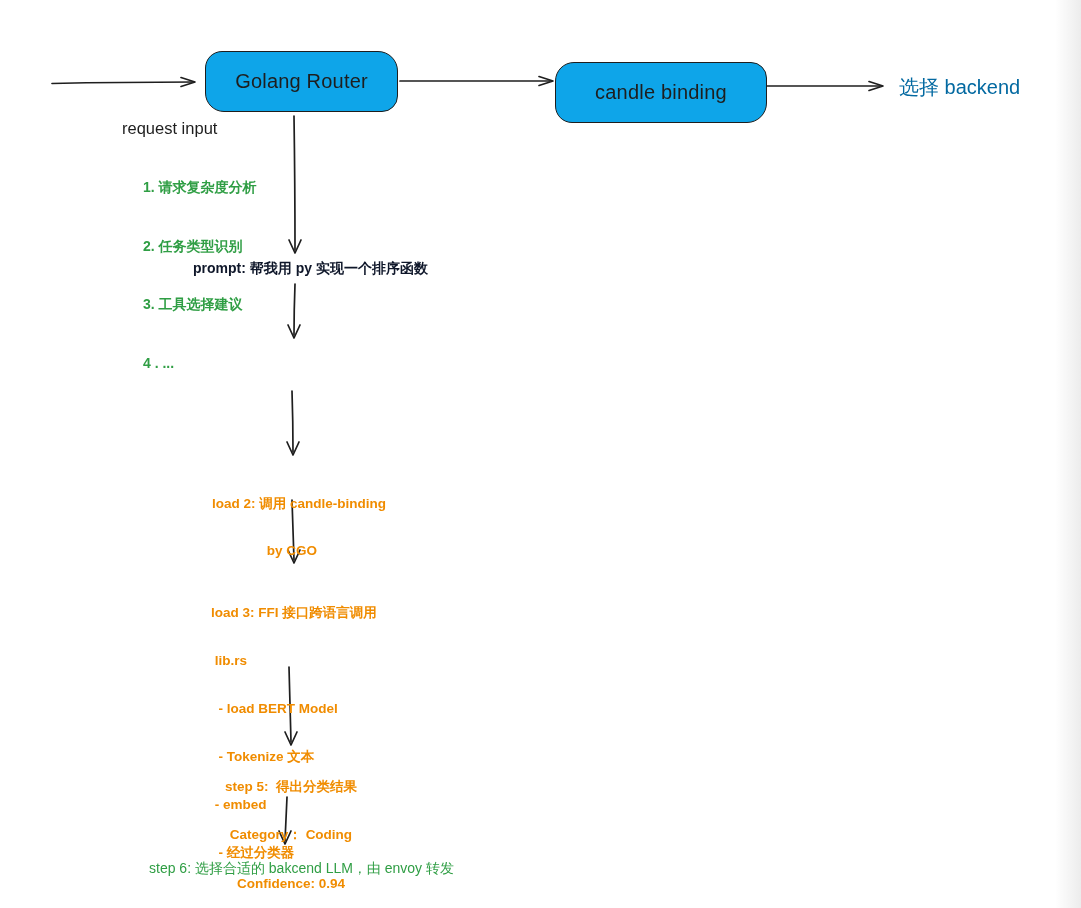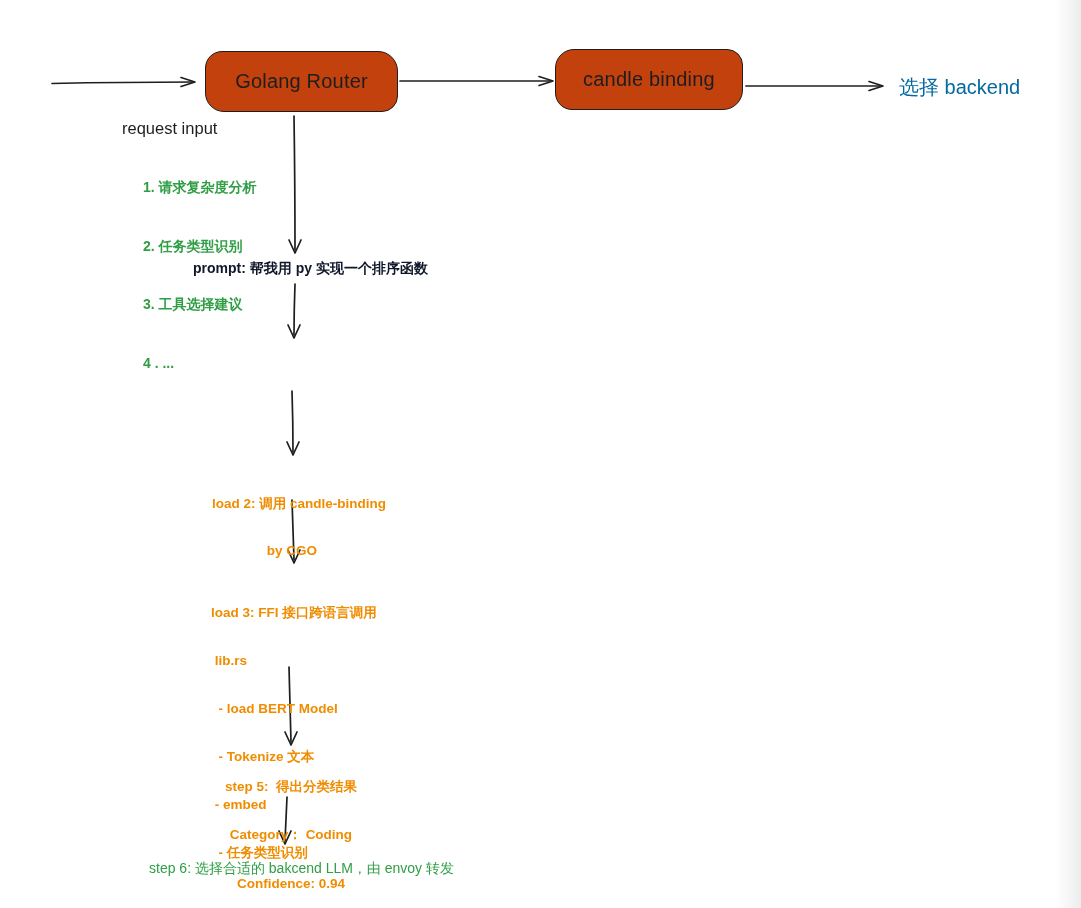--- a/index.html
+++ b/index.html
@@ -21,32 +21,32 @@
   .wires path {
     fill: none;
     stroke: #1e1e1e;
     stroke-width: 1.7;
     stroke-linecap: round;
     stroke-linejoin: round;
   }
   .node {
     position: absolute;
     border: 1.8px solid #1e1e1e;
-    background: #c2410c;
+    background: #0ea5e9;
     display: flex;
     align-items: center;
     justify-content: center;
     font-size: 20px;
     font-weight: 500;
     letter-spacing: 0.2px;
     color: #1e1e1e;
     box-sizing: border-box;
   }
   .node-router { left: 205px; top: 51px; width: 193px; height: 61px; border-radius: 17px 20px 16px 19px; }
-  .node-candle { left: 555px; top: 49px; width: 188px; height: 61px; border-radius: 19px 16px 20px 17px; }
+  .node-candle { left: 555px; top: 62px; width: 212px; height: 61px; border-radius: 19px 16px 20px 17px; }
   .txt { position: absolute; white-space: pre; }
   .t-backend   { left: 899px; top: 74px; font-size: 20px; font-weight: 500; color: #0369a1; }
   .t-request   { left: 122px; top: 119px; font-size: 16.5px; color: #1e1e1e; }
   .t-greenlist { left: 143px; top: 139px; font-size: 14px; line-height: 19.5px; font-weight: 600; color: #2f9e44; }
   .t-prompt    { left: 193px; top: 260px; font-size: 14px; font-weight: 600; color: #0f172a; }
   .t-step1     { left: 215px; top: 353px; width: 160px; text-align: center; font-size: 13.5px; line-height: 15.5px; font-weight: 600; color: #f08c00; }
   .t-step2     { left: 212px; top: 465px; width: 160px; text-align: center; font-size: 13.5px; line-height: 15.5px; font-weight: 600; color: #f08c00; }
   .t-step3     { left: 211px; top: 573px; font-size: 13.5px; line-height: 16px; font-weight: 600; color: #f08c00; }
   .t-step5     { left: 210px; top: 746px; width: 162px; text-align: center; font-size: 13.5px; line-height: 16.3px; font-weight: 600; color: #f08c00; }
   .t-step6     { left: 149px; top: 860px; font-size: 14px; font-weight: 400; color: #2f9e44; }
@@ -127,21 +127,21 @@
     <div>load 2: 调用 candle-binding</div>
     <div>by CGO</div>
   </div>
 
   <div class="txt t-step3">
     <div>load 3: FFI 接口跨语言调用</div>
     <div> lib.rs</div>
     <div>  - load BERT Model</div>
     <div>  - Tokenize 文本</div>
     <div> - embed</div>
-    <div>  - 任务类型识别</div>
+    <div>  - 经过分类器</div>
   </div>
 
   <div class="txt t-step5">
     <div>step 5:  得出分类结果</div>
     <div>Category： Coding</div>
     <div>Confidence: 0.94</div>
   </div>
 
   <div class="txt t-step6">step 6: 选择合适的 bakcend LLM，由 envoy 转发</div>
 

